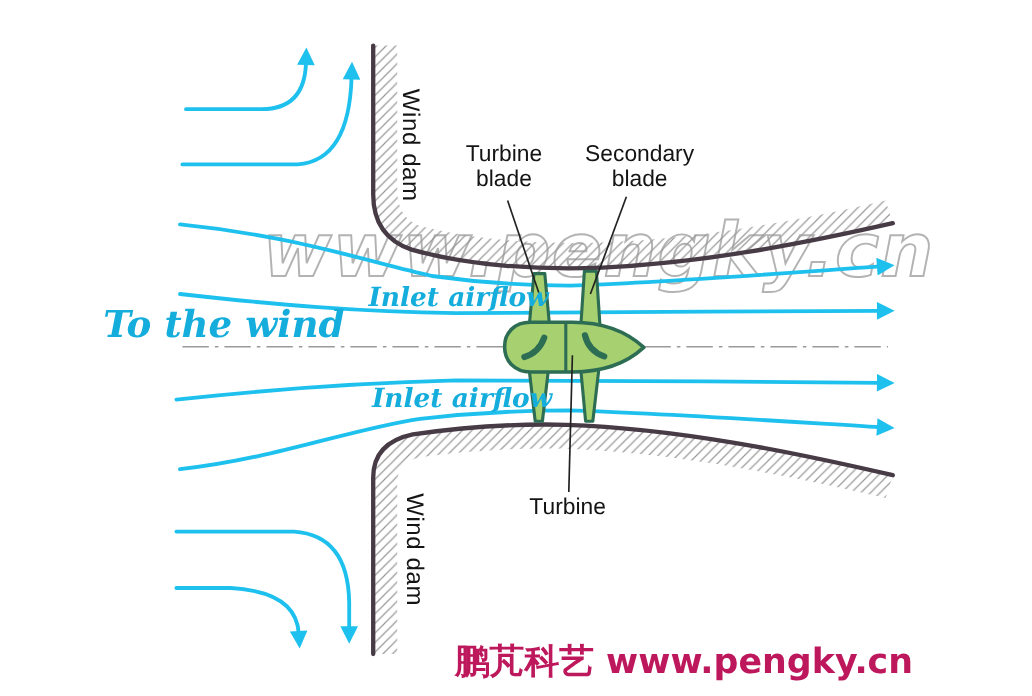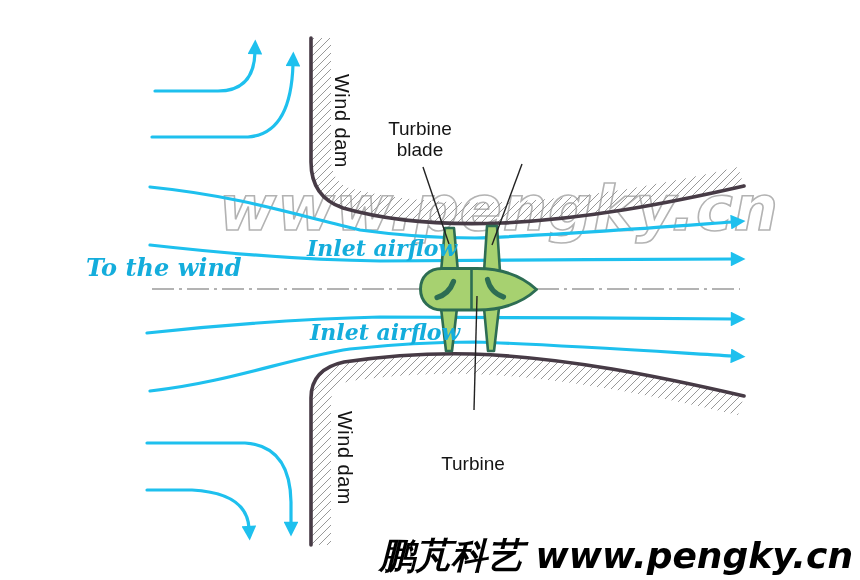--- a/index.html
+++ b/index.html
@@ -30,48 +30,47 @@
     letter-spacing:0.5px;
   }
   .flow-text{
     position:absolute;
     font-family:"DejaVu Serif","Liberation Serif",serif;
     font-style:italic;
     font-weight:bold;
     color:#14addc;
     white-space:nowrap;
   }
-  #to-the-wind{left:86px;top:253px;font-size:24px;}
+  #to-the-wind{left:86px;top:253px;font-size:31px;}
   #inlet-airflow-top{left:307px;top:235px;font-size:22px;}
   #inlet-airflow-bottom{left:310px;top:319px;font-size:22px;}
   #watermark{
     position:absolute;
     left:219px;top:172px;
     font-family:"DejaVu Sans","Liberation Sans",sans-serif;
     font-style:italic;
     font-weight:bold;
     font-size:62px;
     letter-spacing:1px;
     color:transparent;
     -webkit-text-stroke:1.6px #b3b3b3;
     white-space:nowrap;
   }
   #footer-brand{
     position:absolute;
     left:379px;top:532px;
     font-family:"DejaVu Sans","Liberation Sans",sans-serif;
-    font-style:italic;
     font-weight:bold;
-    font-size:36px;
-    color:#000000;
+    font-size:29px;
+    color:#be185d;
     white-space:nowrap;
   }
   #primary-blade-label{left:370px;top:118px;width:100px;}
   #secondary-blade-label{left:477px;top:118px;width:112px;}
-  #turbine-label{left:427px;top:412px;width:92px;margin-top:41px;}
+  #turbine-label{left:427px;top:412px;width:92px;}
   #wind-dam-top{left:289px;top:110px;}
   #wind-dam-bottom{left:292px;top:447px;}
 </style>
 </head>
 <body>
 
 <div id="stage">
 
   <div id="watermark">www.pengky.cn</div>
 
@@ -124,20 +123,21 @@
       <path d="M 423,167 L 449,244"></path>
       <path d="M 522,164 L 492,245"></path>
       <path d="M 477,296 L 474,410"></path>
     </g>
   </svg>
 
   <div class="lbl-rot" id="wind-dam-top">Wind dam</div>
   <div class="lbl-rot" id="wind-dam-bottom">Wind dam</div>
 
   <div class="lbl" id="primary-blade-label">Turbine blade</div>
+  <div class="lbl" id="secondary-blade-label">Secondary blade</div>
   <div class="lbl" id="turbine-label">Turbine</div>
 
   <div class="flow-text" id="to-the-wind">To the wind</div>
   <div class="flow-text" id="inlet-airflow-top">Inlet airflow</div>
   <div class="flow-text" id="inlet-airflow-bottom">Inlet airflow</div>
 
   <div id="footer-brand">鹏芃科艺 www.pengky.cn</div>
 </div>
 
 </body></html>

